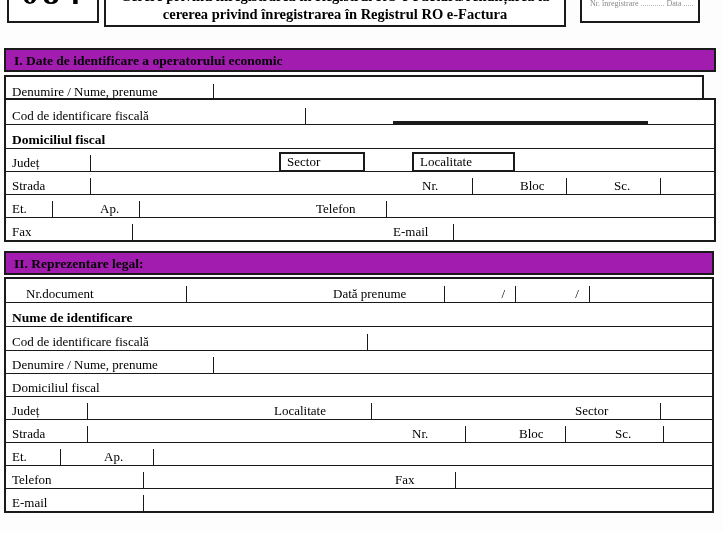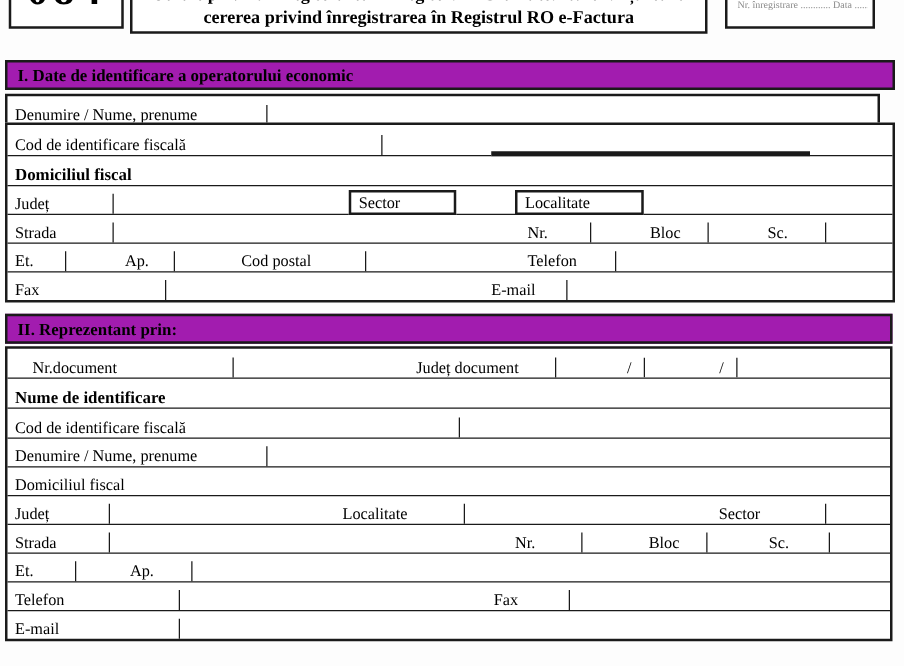--- a/index.html
+++ b/index.html
@@ -116,45 +116,44 @@
     <div class="cell input" style="width:41px;"></div>
     <div class="cell" style="width:53px;">Sc.</div>
     <div class="cell input grow"></div>
   </div>
 
   <div class="row">
     <div class="cell" style="width:47px;">Et.</div>
     <div class="cell input" style="width:41px;"></div>
     <div class="cell" style="width:46px;">Ap.</div>
     <div class="cell input" style="width:47px;"></div>
-    <div class="cell" style="width:106px;">Cod postal</div>
     <div class="cell input" style="width:123px;"></div>
     <div class="cell" style="width:77px;">Telefon</div>
     <div class="cell input grow"></div>
   </div>
 
   <div class="row">
     <div class="cell" style="width:127px;">Fax</div>
     <div class="cell input" style="width:254px;"></div>
     <div class="cell" style="width:67px;">E-mail</div>
     <div class="cell input grow"></div>
   </div>
 </div>
 
 <div class="secbox" style="top:251px; width:710px; height:24px;">
-  <div class="sechdr">II. Reprezentant prin:</div>
+  <div class="sechdr">II. Reprezentare legal:</div>
 </div>
 
 <div class="tbl" style="top:277px; width:710px;">
 
 
   <div class="row">
     <div class="cell" style="width:181px;padding-left:20px;">Nr.document</div>
     <div class="cell input" style="width:140px;"></div>
-    <div class="cell" style="width:118px;">Județ document</div>
+    <div class="cell" style="width:118px;">Dată prenume</div>
     <div class="cell input" style="width:22px;"></div>
     <div class="boxes cell input grow" style="padding:0;">
         <div class="cellbox"></div>
         <div class="cellbox">/</div>
         <div class="cellbox"></div>
         <div class="cellbox"></div>
         <div class="cellbox">/</div>
         <div class="cellbox"></div>
         <div class="cellbox"></div>
         <div class="cellbox"></div>

